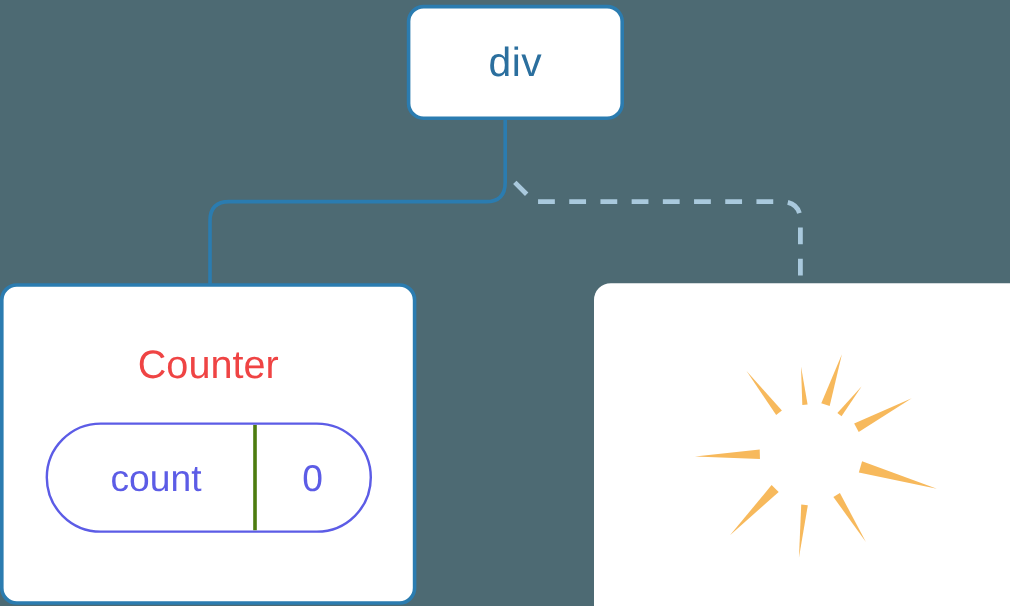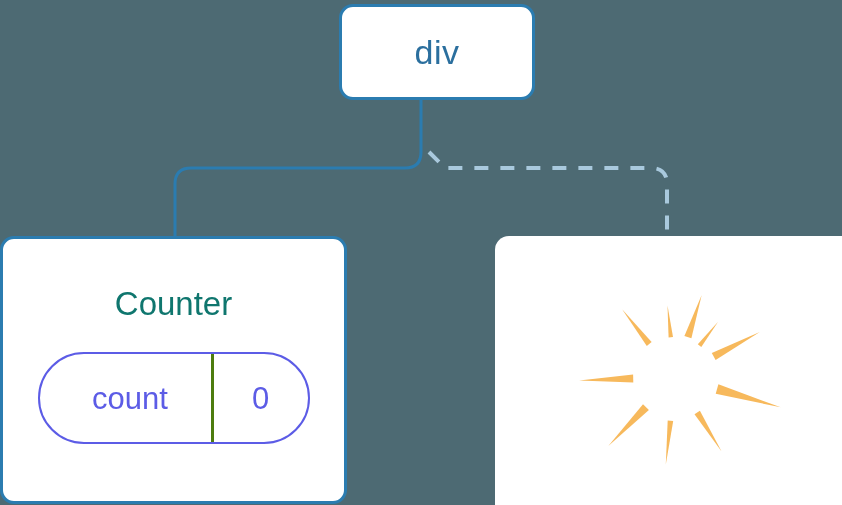--- a/index.html
+++ b/index.html
@@ -38,21 +38,21 @@
     border-radius: 14px;
     display: flex;
     flex-direction: column;
     align-items: center;
   }
 
   
   #node-root {
     left: 339px;
     top: 4px;
-    width: 196px;
+    width: 181px;
     height: 96px;
     border: 3px solid #2b7cb0;
     border-radius: 14px;
     justify-content: center;
   }
   #node-root .node-title {
     font-size: 34px;
     color: #2b6f9e;
     letter-spacing: 0.5px;
     line-height: 1;
@@ -64,21 +64,21 @@
     top: 236px;
     width: 347px;
     height: 268px;
     border: 3px solid #2b7cb0;
     border-radius: 14px;
     justify-content: flex-start;
     padding-top: 48px;
   }
   #node-counter .node-title {
     font-size: 33px;
-    color: #0f766e;
+    color: #ef4444;
     line-height: 1;
     margin-bottom: 32px;
   }
 
   
   .state-pill {
     display: flex;
     align-items: stretch;
     border: 2px solid #5c5ce6;
     border-radius: 999px;

